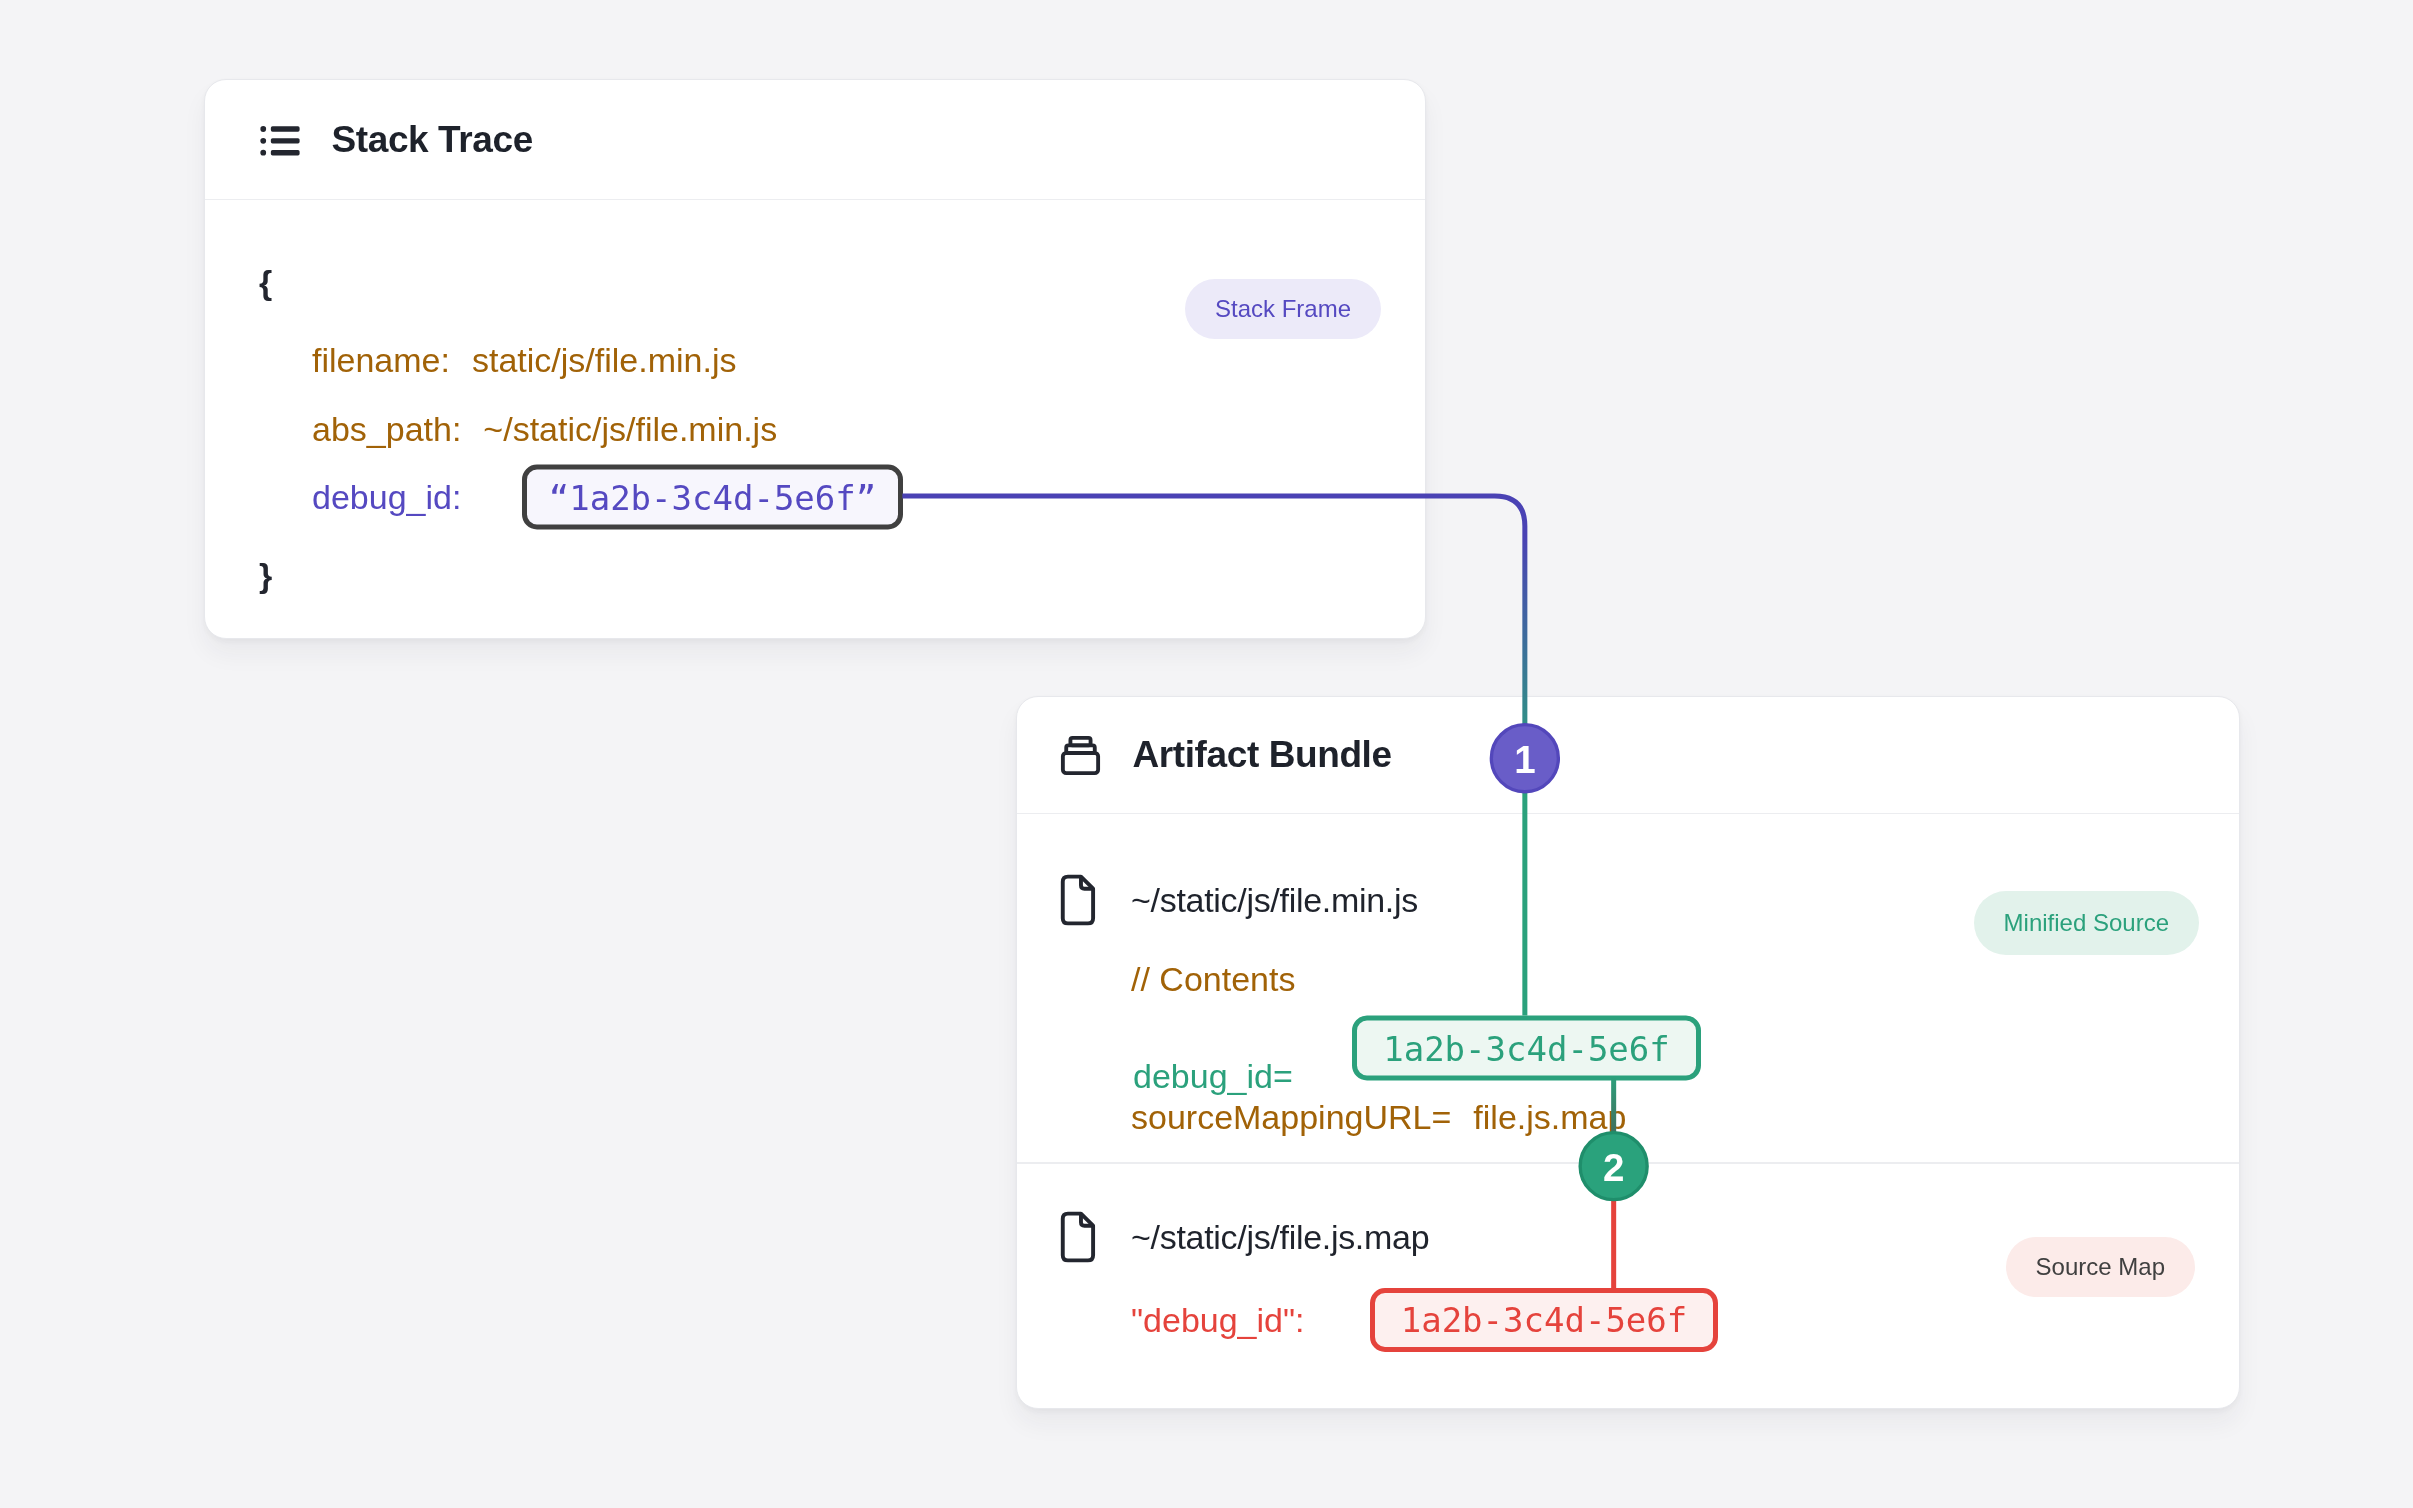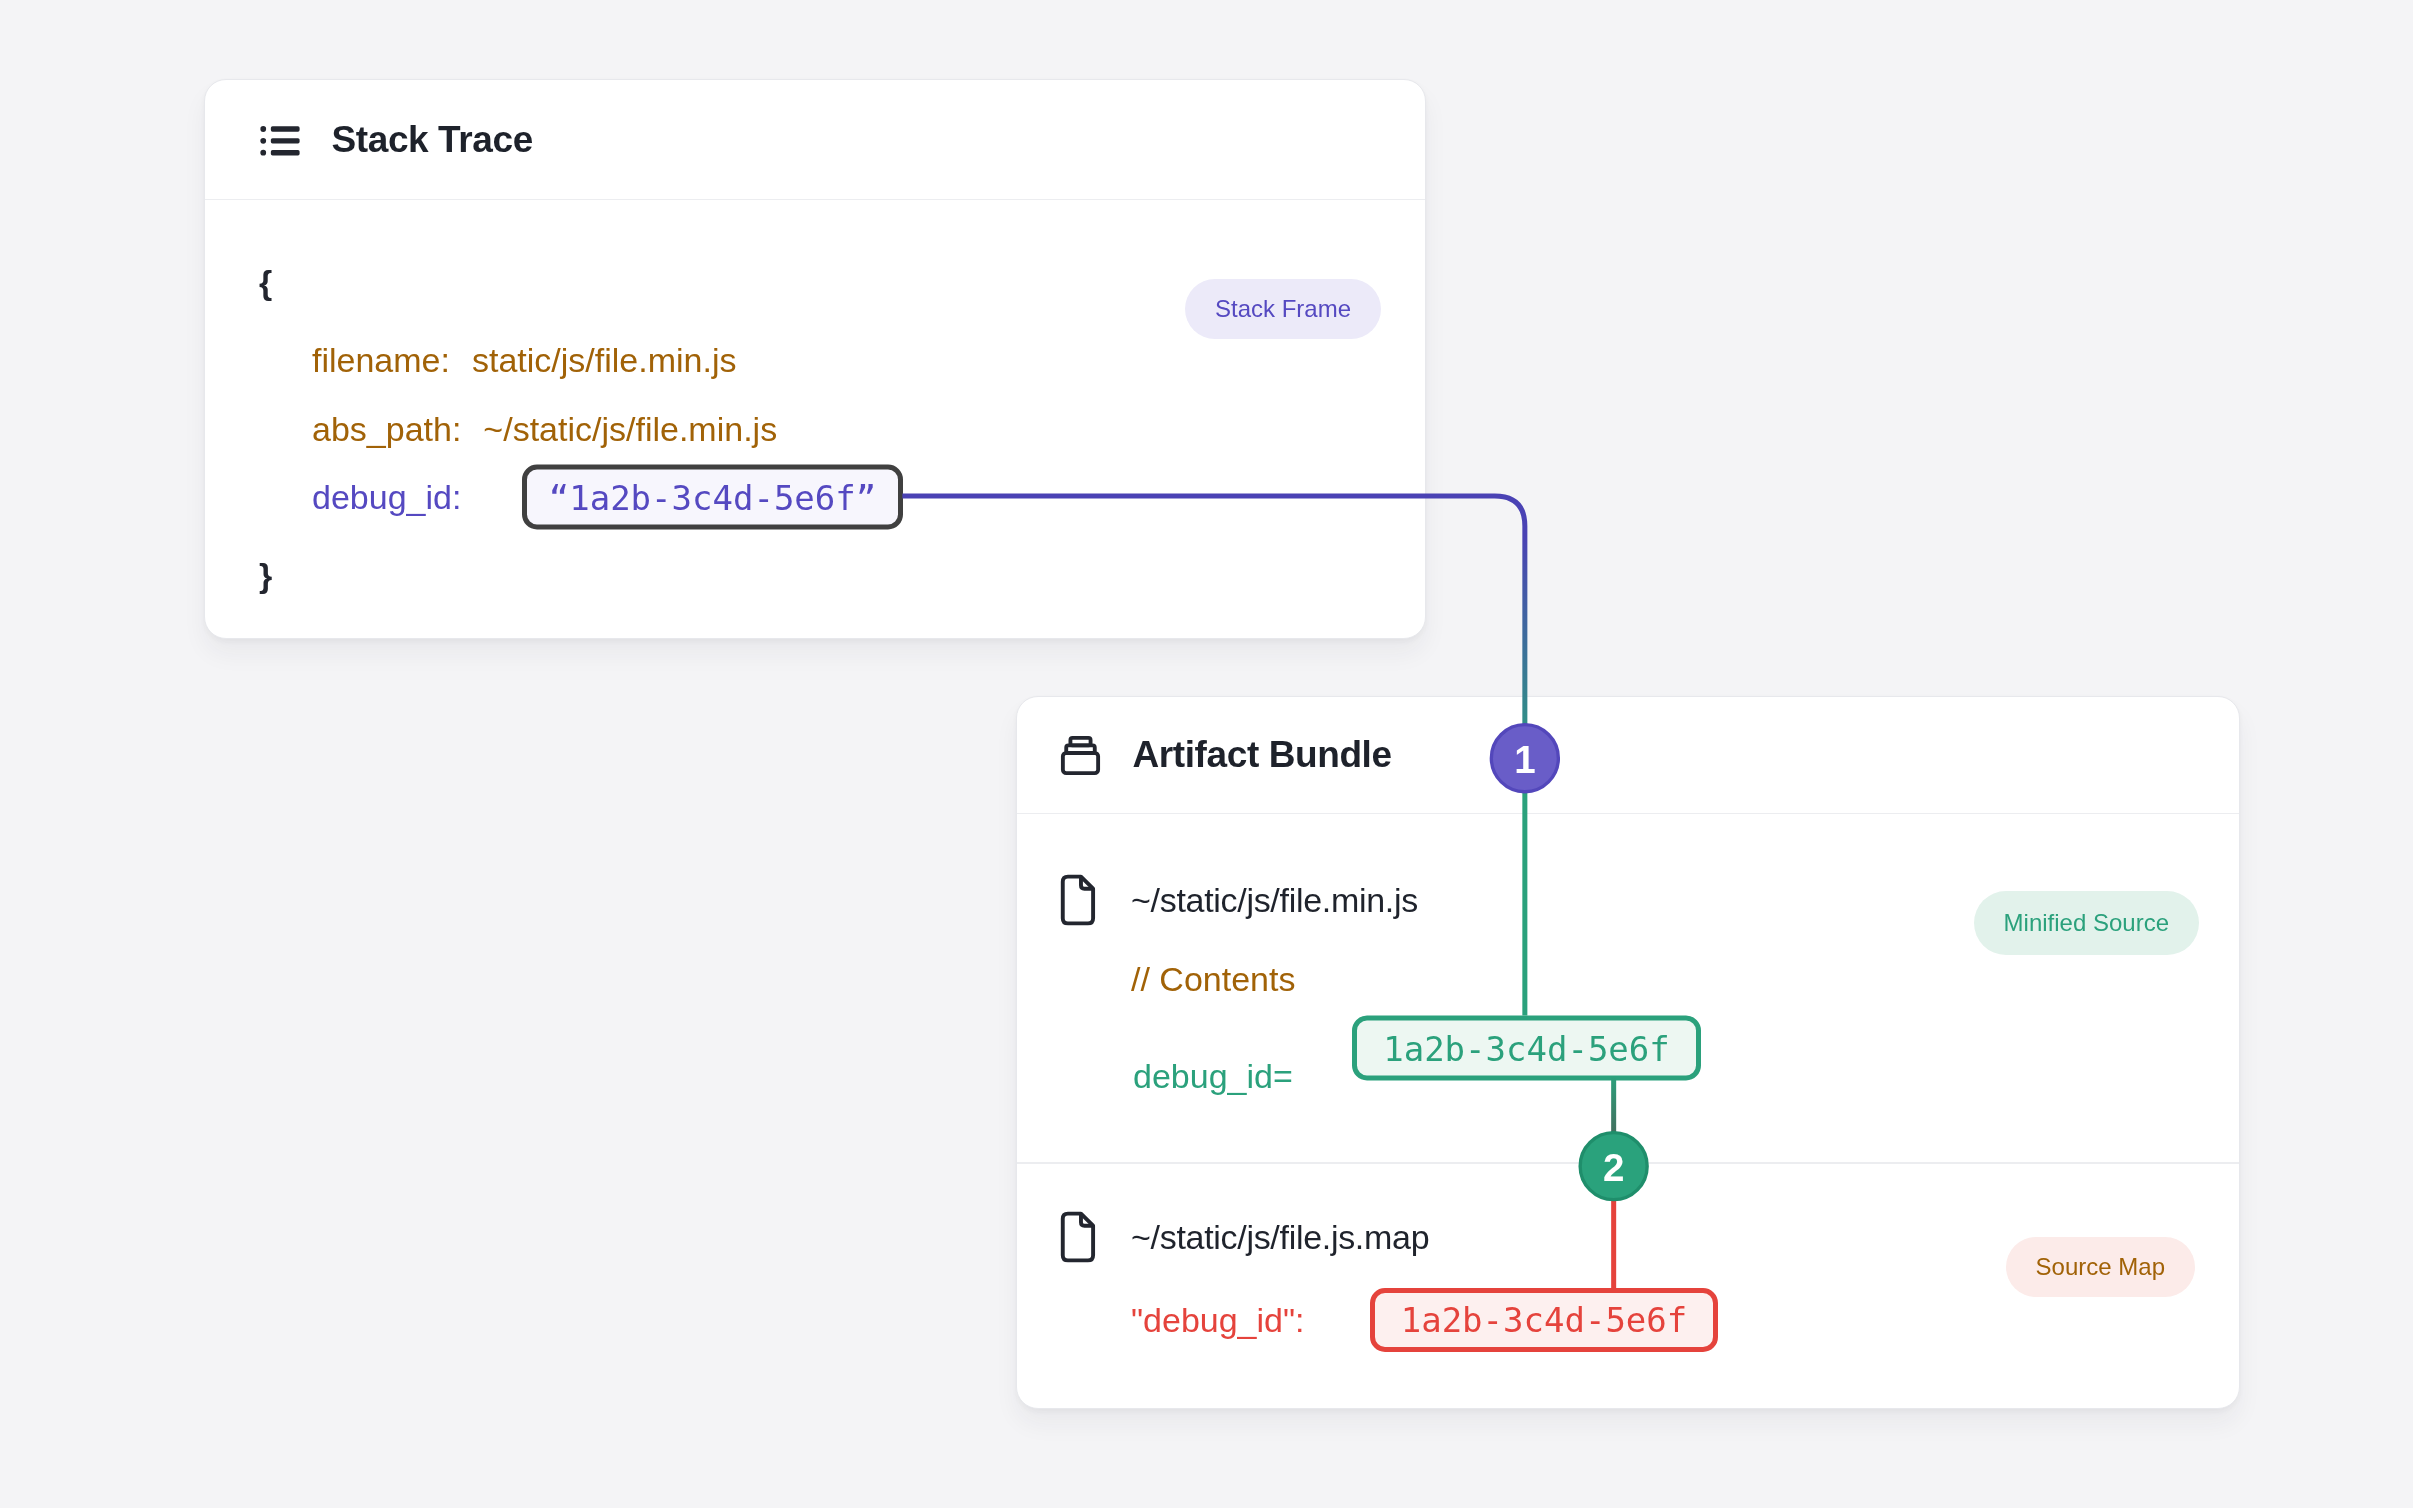--- a/index.html
+++ b/index.html
@@ -67,21 +67,21 @@
     position:absolute;
     display:inline-flex; align-items:center; justify-content:center;
     padding:0 30px;
     border-radius:37px;
     font-size:24px;
     white-space:nowrap;
     margin-top:28px;
   }
   .pill.lavender { background:#ECEAF9; color:#5549C1; }
   .pill.mint     { background:#E2F2EB; color:#2BA17C; }
-  .pill.rose     { background:#FCEBE9; color:#a16207; }
+  .pill.rose     { background:#FCEBE9; color:#404040; }
 
   .file-row {
     position:absolute;
     display:flex; align-items:center; gap:30px;
     transform:translateY(-50%);
   }
   .file-row .path { font-size:34px; color:#1F232C; letter-spacing:-0.3px; }
 
   .row-divider {
     position:absolute; left:0; right:0; height:1.7px; background:#ECEDF0;
@@ -166,20 +166,24 @@
 
     <div class="code-line" style="left:114px; top:282px;align-items:flex-end;">
       <span class="muted">// Contents</span>
     </div>
 
     <div class="code-line" style="left:116px; top:351px;margin-top:28px;">
       <span class="green">debug_id=</span>
     </div>
     <div class="value-box green-box" style="left:335px; top:351px; width:349px; height:65px;">1a2b-3c4d-5e6f</div>
 
+    <div class="code-line" style="left:114px; top:420px;">
+      <span class="muted">sourceMappingURL=</span>
+      <span class="muted kv-gap">file.js.map</span>
+    </div>
 
     <div class="row-divider" style="top:465px;"></div>
 
     <div class="file-row" style="left:37px; top:540px;">
       <svg width="47" height="52" viewBox="0 0 54 60">
         <path d="M16 3 H31 L45 17 V51 Q45 57 39 57 H16 Q10 57 10 51 V9 Q10 3 16 3 Z" fill="#FFFFFF" stroke="#23262F" stroke-width="4.5" stroke-linejoin="round"></path>
         <path d="M31 4 V13 Q31 17 35 17 H44" fill="none" stroke="#23262F" stroke-width="4.5"></path>
       </svg>
       <span class="path">~/static/js/file.js.map</span>
     </div>

